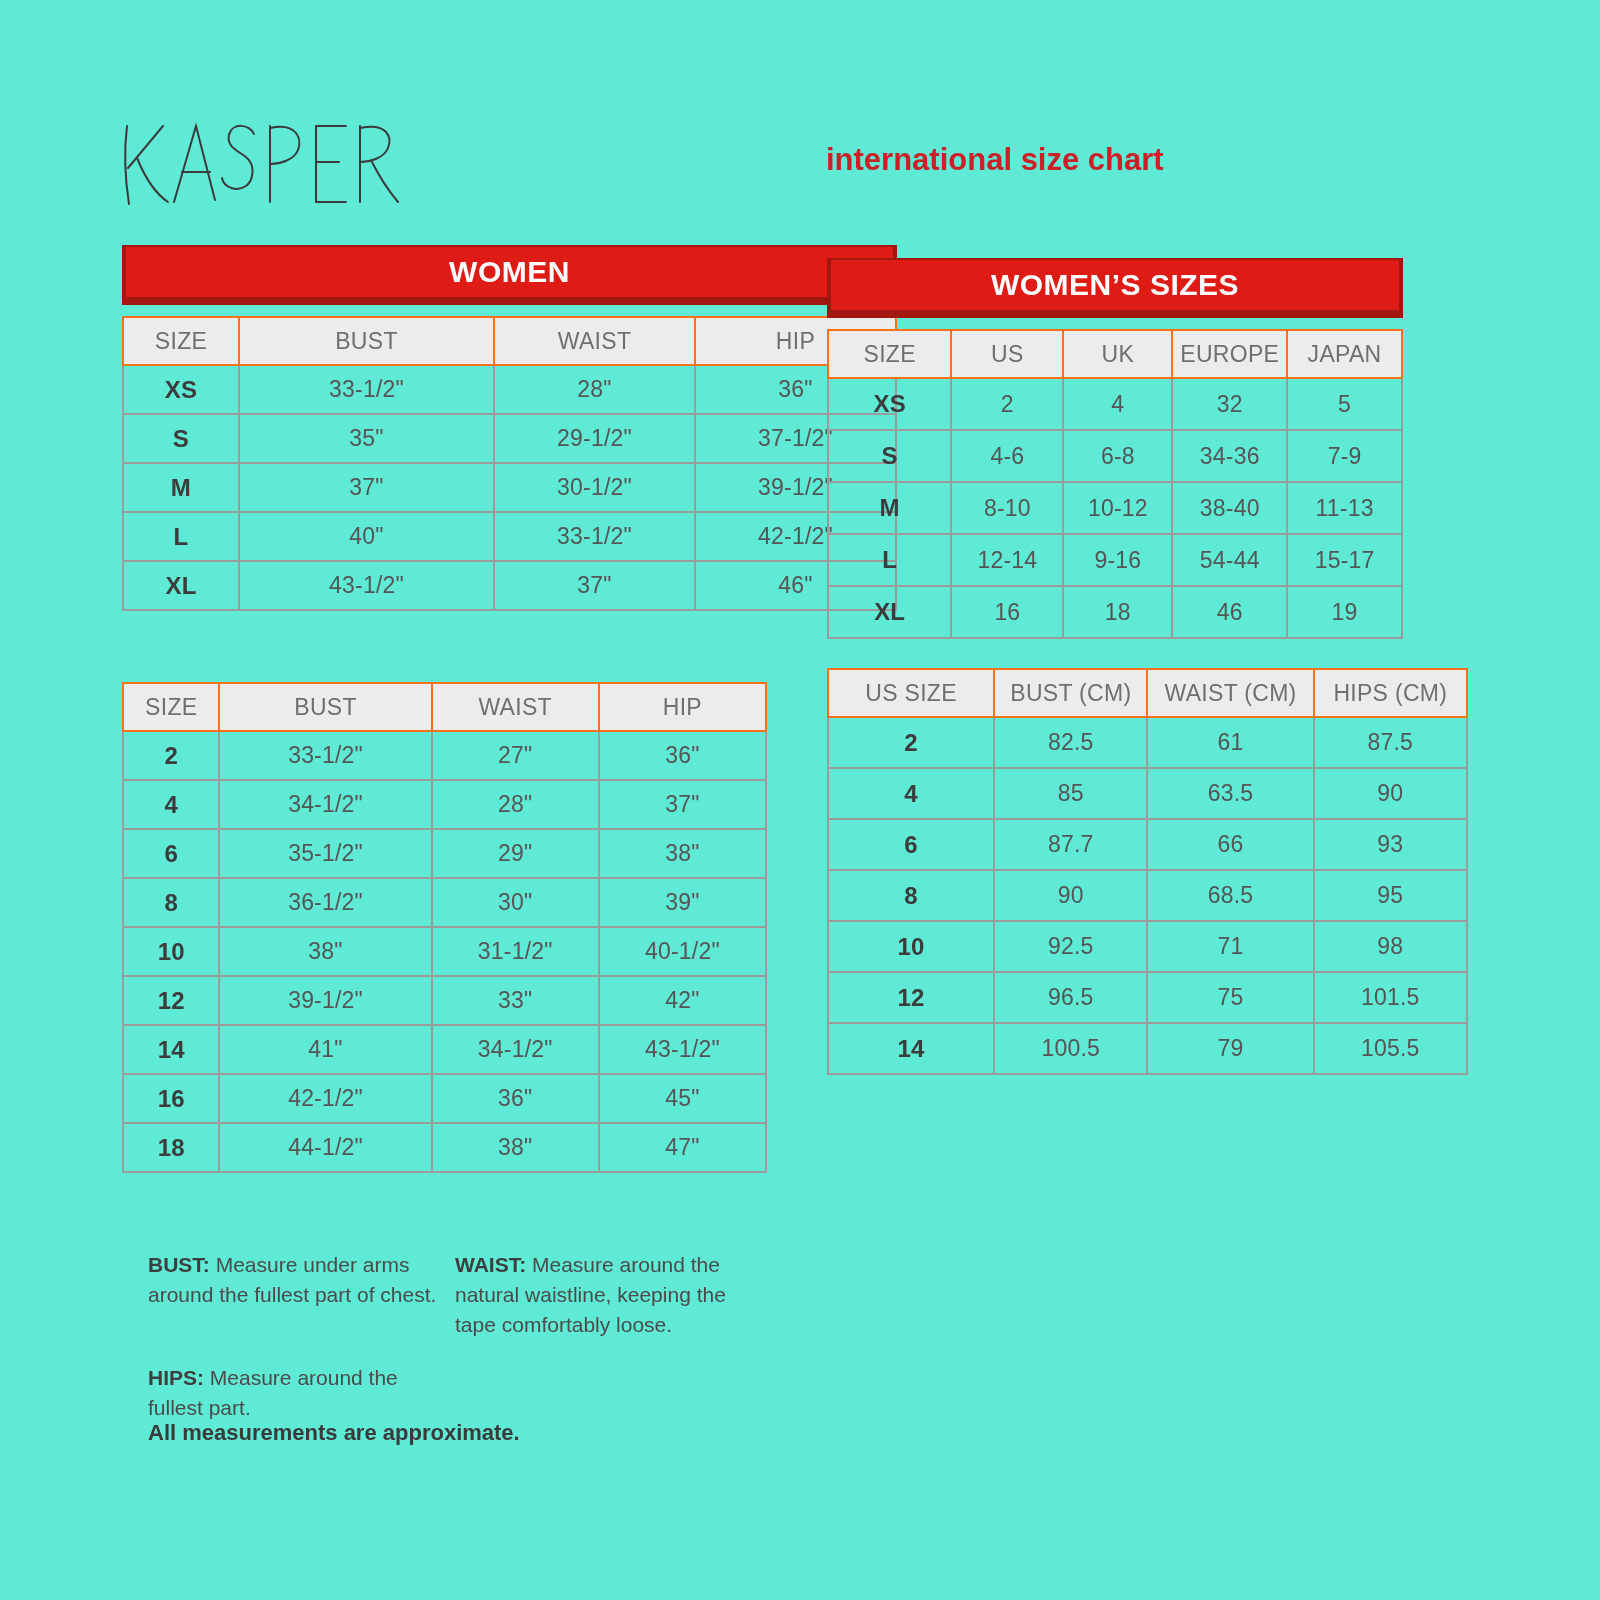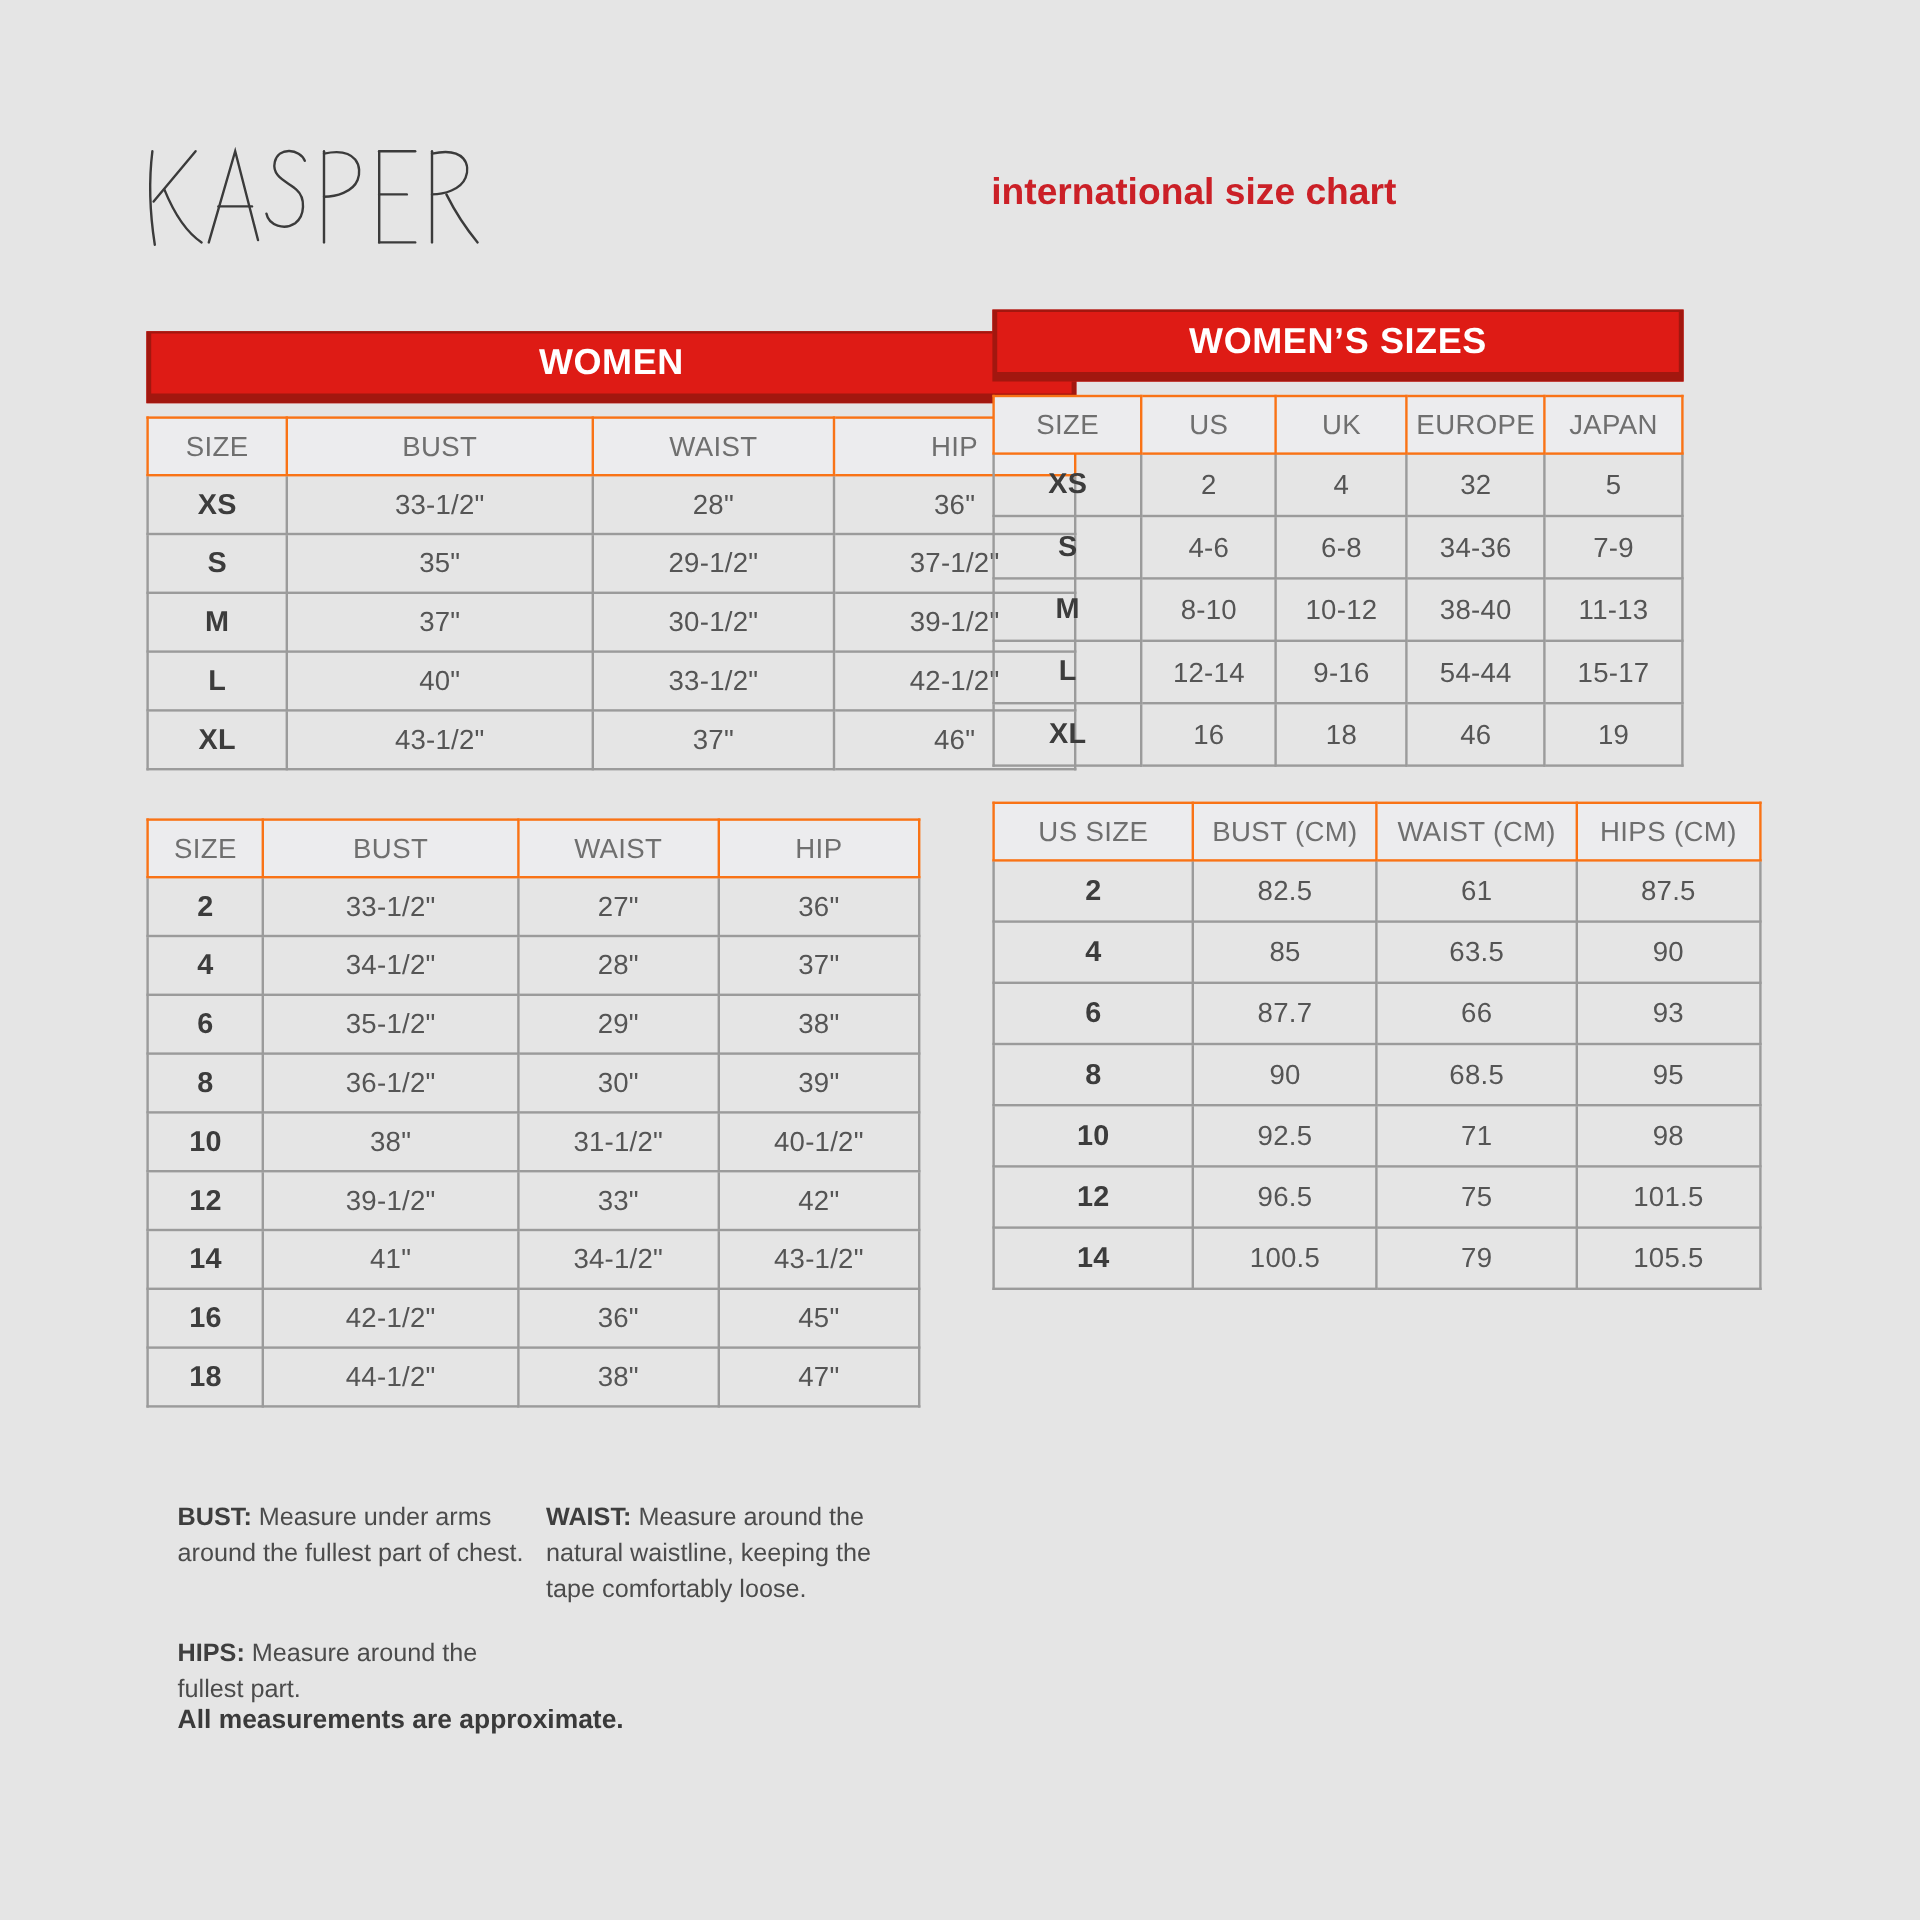--- a/index.html
+++ b/index.html
@@ -1,29 +1,29 @@
 <!DOCTYPE html>
 <html><head>
 <meta charset="utf-8">
 <style>
   html,body{margin:0;padding:0;background:#fff;}
   .screen{
-    position:relative;width:1600px;height:1600px;background:#e5e5e5;
+    position:relative;width:1600px;height:1600px;background:#5eead4;
     font-family:"Liberation Sans", sans-serif;overflow:hidden;
   }
   
   .logo{position:absolute;left:118px;top:118px;width:290px;height:96px;}
   
   .intl-title{
     position:absolute;left:826px;top:142px;
     font-size:31px;font-weight:600;color:#cb2027;letter-spacing:0px;
   }
   
   .tblock{position:absolute;}
-  .t1{left:122px;top:245px;width:775px;margin-top:31px;}
+  .t1{left:122px;top:245px;width:775px;}
   .t2{left:122px;top:682px;width:645px;}
   .t3{left:827px;top:258px;width:576px;}
   .t4{left:827px;top:668px;width:641px;}
   .banner{
     background:#de1b15;
     border:4px solid #a2170f;border-top-width:2px;border-bottom-width:8px;
     height:50px;line-height:50px;text-align:center;
     color:#ffffff;font-size:30px;font-weight:bold;letter-spacing:0.5px;
     margin-bottom:11px;
   }

